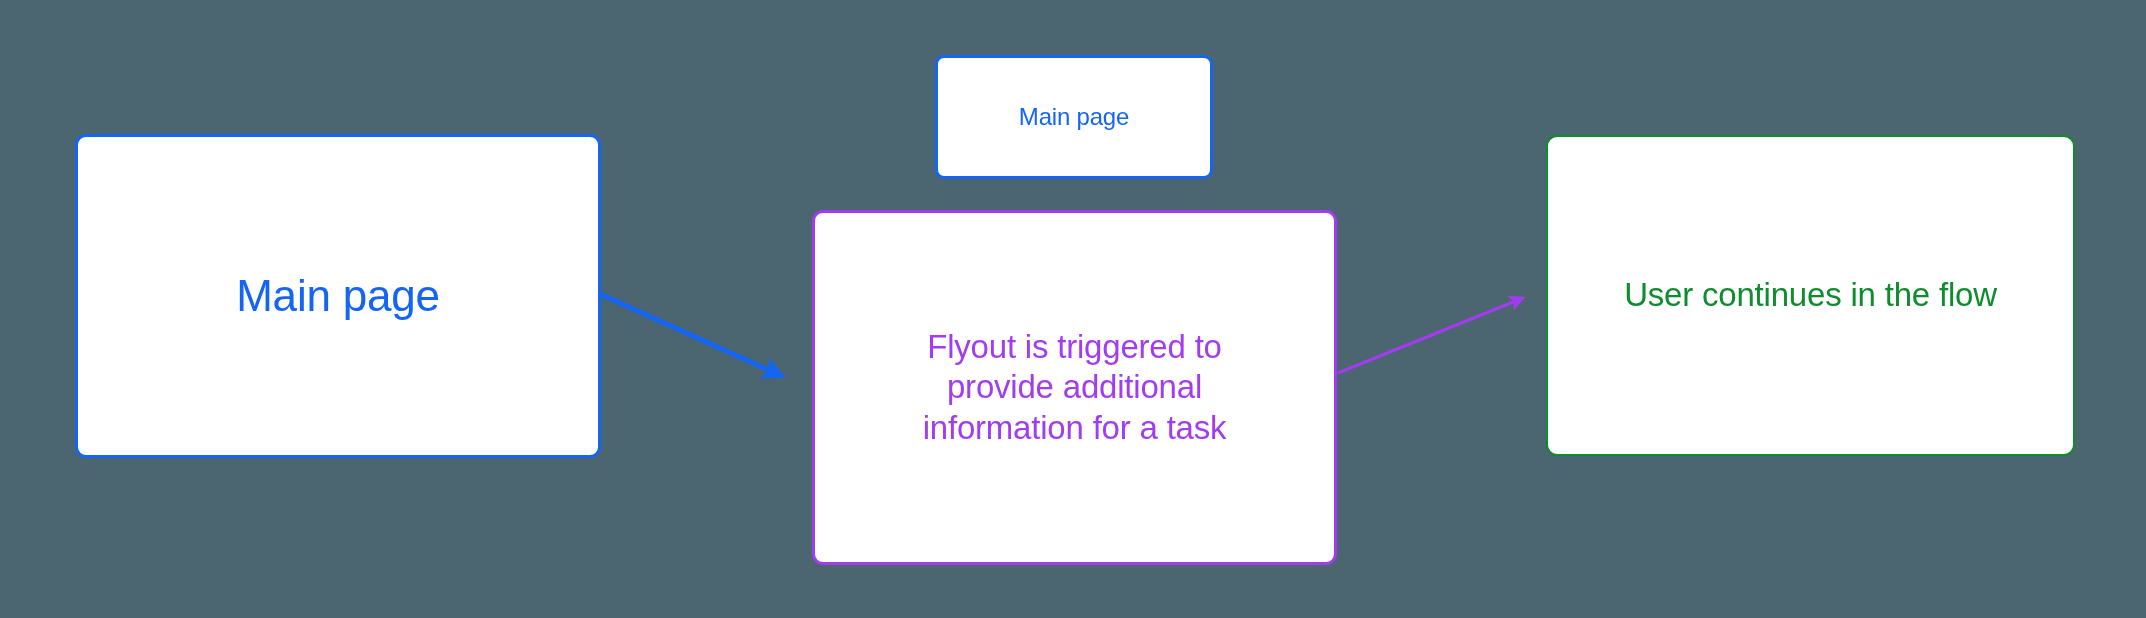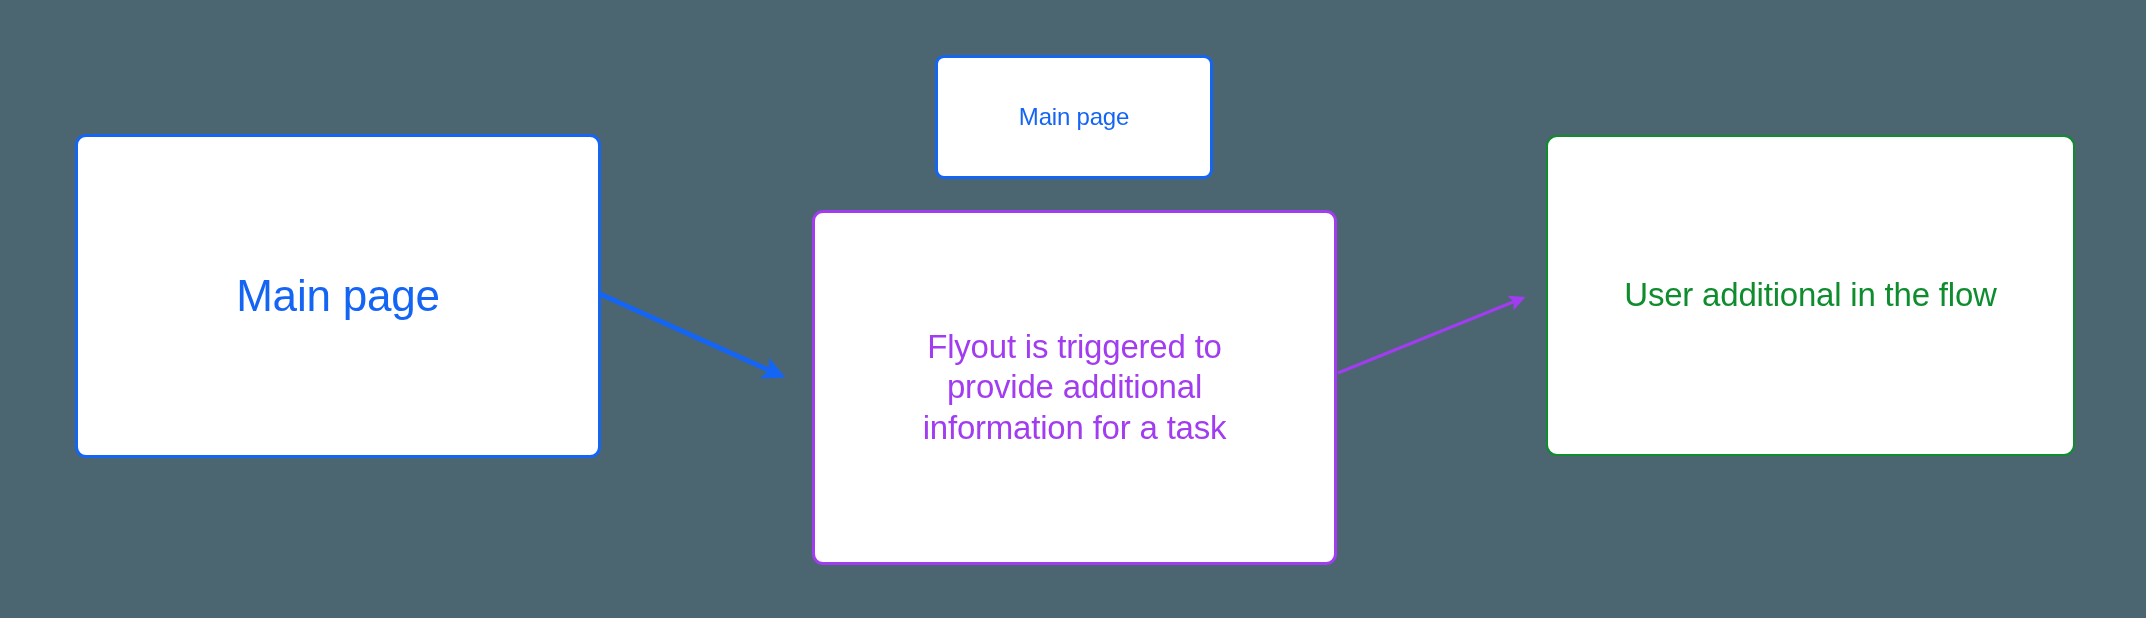--- a/index.html
+++ b/index.html
@@ -122,16 +122,16 @@
     <span class="node-label">Main page</span>
   </div>
 
   <div class="node" id="node-flyout">
     <span class="node-label">Flyout is triggered to
 provide additional
 information for a task</span>
   </div>
 
   <div class="node" id="node-outcome">
-    <span class="node-label">User additional in the flow</span>
+    <span class="node-label">User continues in the flow</span>
   </div>
 
 </div>
 
 </body></html>

